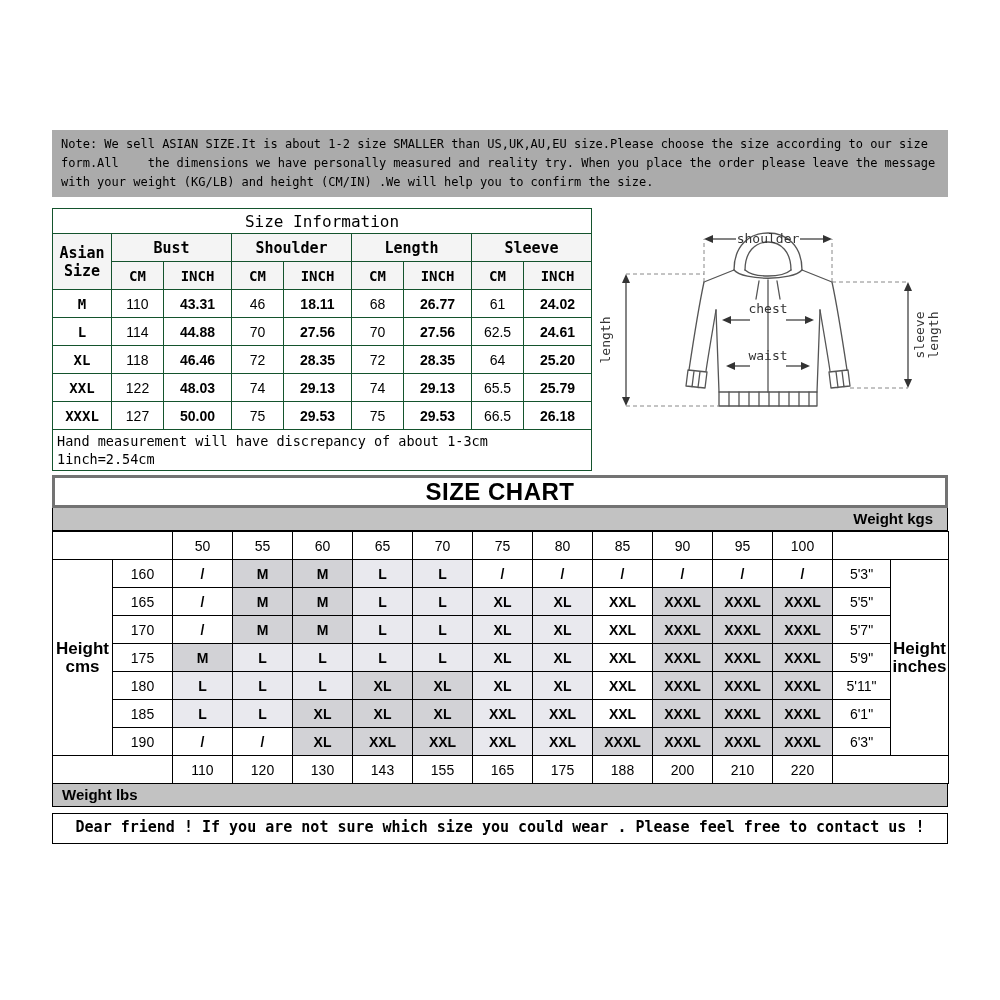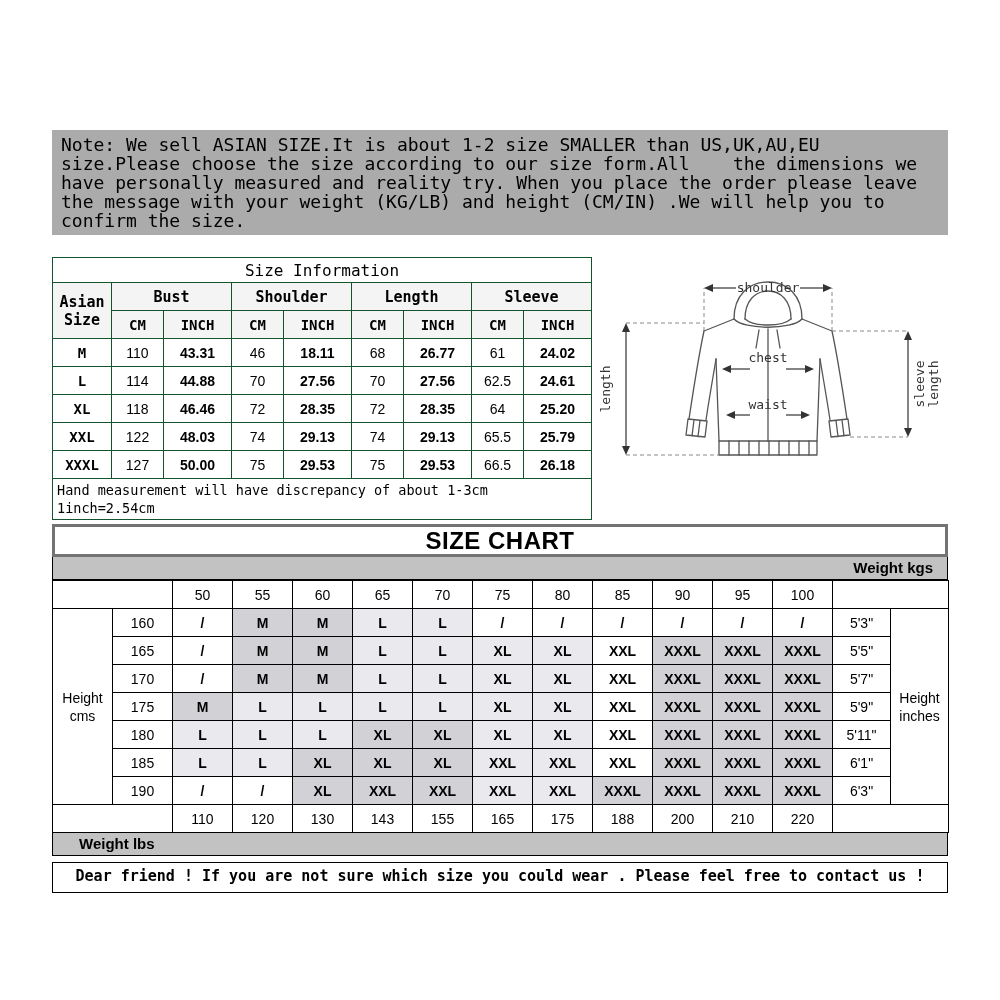--- a/index.html
+++ b/index.html
@@ -13,21 +13,21 @@
   body{
     width:1000px;height:1000px;background:#fff;position:relative;
     font-family:"Liberation Sans","DejaVu Sans",sans-serif;color:#000;
   }
   .page{position:absolute;left:52px;top:130px;width:896px;}
 
   
   .note{
     background:var(--note-bg);
     font-family:"DejaVu Sans Mono","Liberation Mono",monospace;
-    font-size:18px;line-height:19px;padding:5px 9px;margin-bottom:22px;
+    font-size:12px;line-height:19px;padding:5px 9px;margin-bottom:11px;
     white-space:pre-wrap;
   }
 
   
   .mid{display:flex;align-items:flex-start;}
   table{border-collapse:collapse;}
   .si{width:539px;table-layout:fixed;}
   .si td{border:1px solid #14532d;text-align:center;font-size:14px;height:27px;padding:0;}
   .si .title{font-family:"DejaVu Sans Mono","Liberation Mono",monospace;font-size:16px;height:24px;}
   .si .grp{font-family:"DejaVu Sans Mono","Liberation Mono",monospace;font-weight:bold;font-size:15px;background:var(--hdr-bg);}
@@ -41,29 +41,29 @@
   
   .band{
     border:3px solid #737373;margin-top:4px;text-align:center;
     font-weight:bold;font-size:24px;line-height:27px;height:27px;letter-spacing:.5px;
   }
   .kgbar,.lbbar{
     background:var(--bar-bg);border:1px solid #000;border-top:none;
     font-weight:bold;font-size:15px;height:22px;line-height:22px;padding-left:18px;
   }
   .kgbar{text-align:right;padding-right:14px;}
-  .lbbar{text-align:left;padding-left:26px;}
+  .lbbar{text-align:left;padding-left:9px;}
 
   
   .bc{width:896px;table-layout:fixed;}
   .bc td{border:1px solid #000;text-align:center;font-size:14px;height:27px;padding:0;}
   .bc .cell{font-weight:bold;}
   .bc .sh1{background:var(--shade-light);}
   .bc .sh2{background:var(--shade-mid);}
-  .bc .lblv{font-weight:normal;font-size:14px;line-height:18px;}
+  .bc .lblv{font-weight:bold;font-size:17px;line-height:18px;}
 
   
   .msg{
     border:1px solid #000;margin-top:6px;text-align:center;
     font-family:"DejaVu Sans Mono","Liberation Mono",monospace;
     font-weight:bold;font-size:15px;line-height:19px;padding:4px 0 6px;
   }
 
   
   .diag svg{display:block;}

